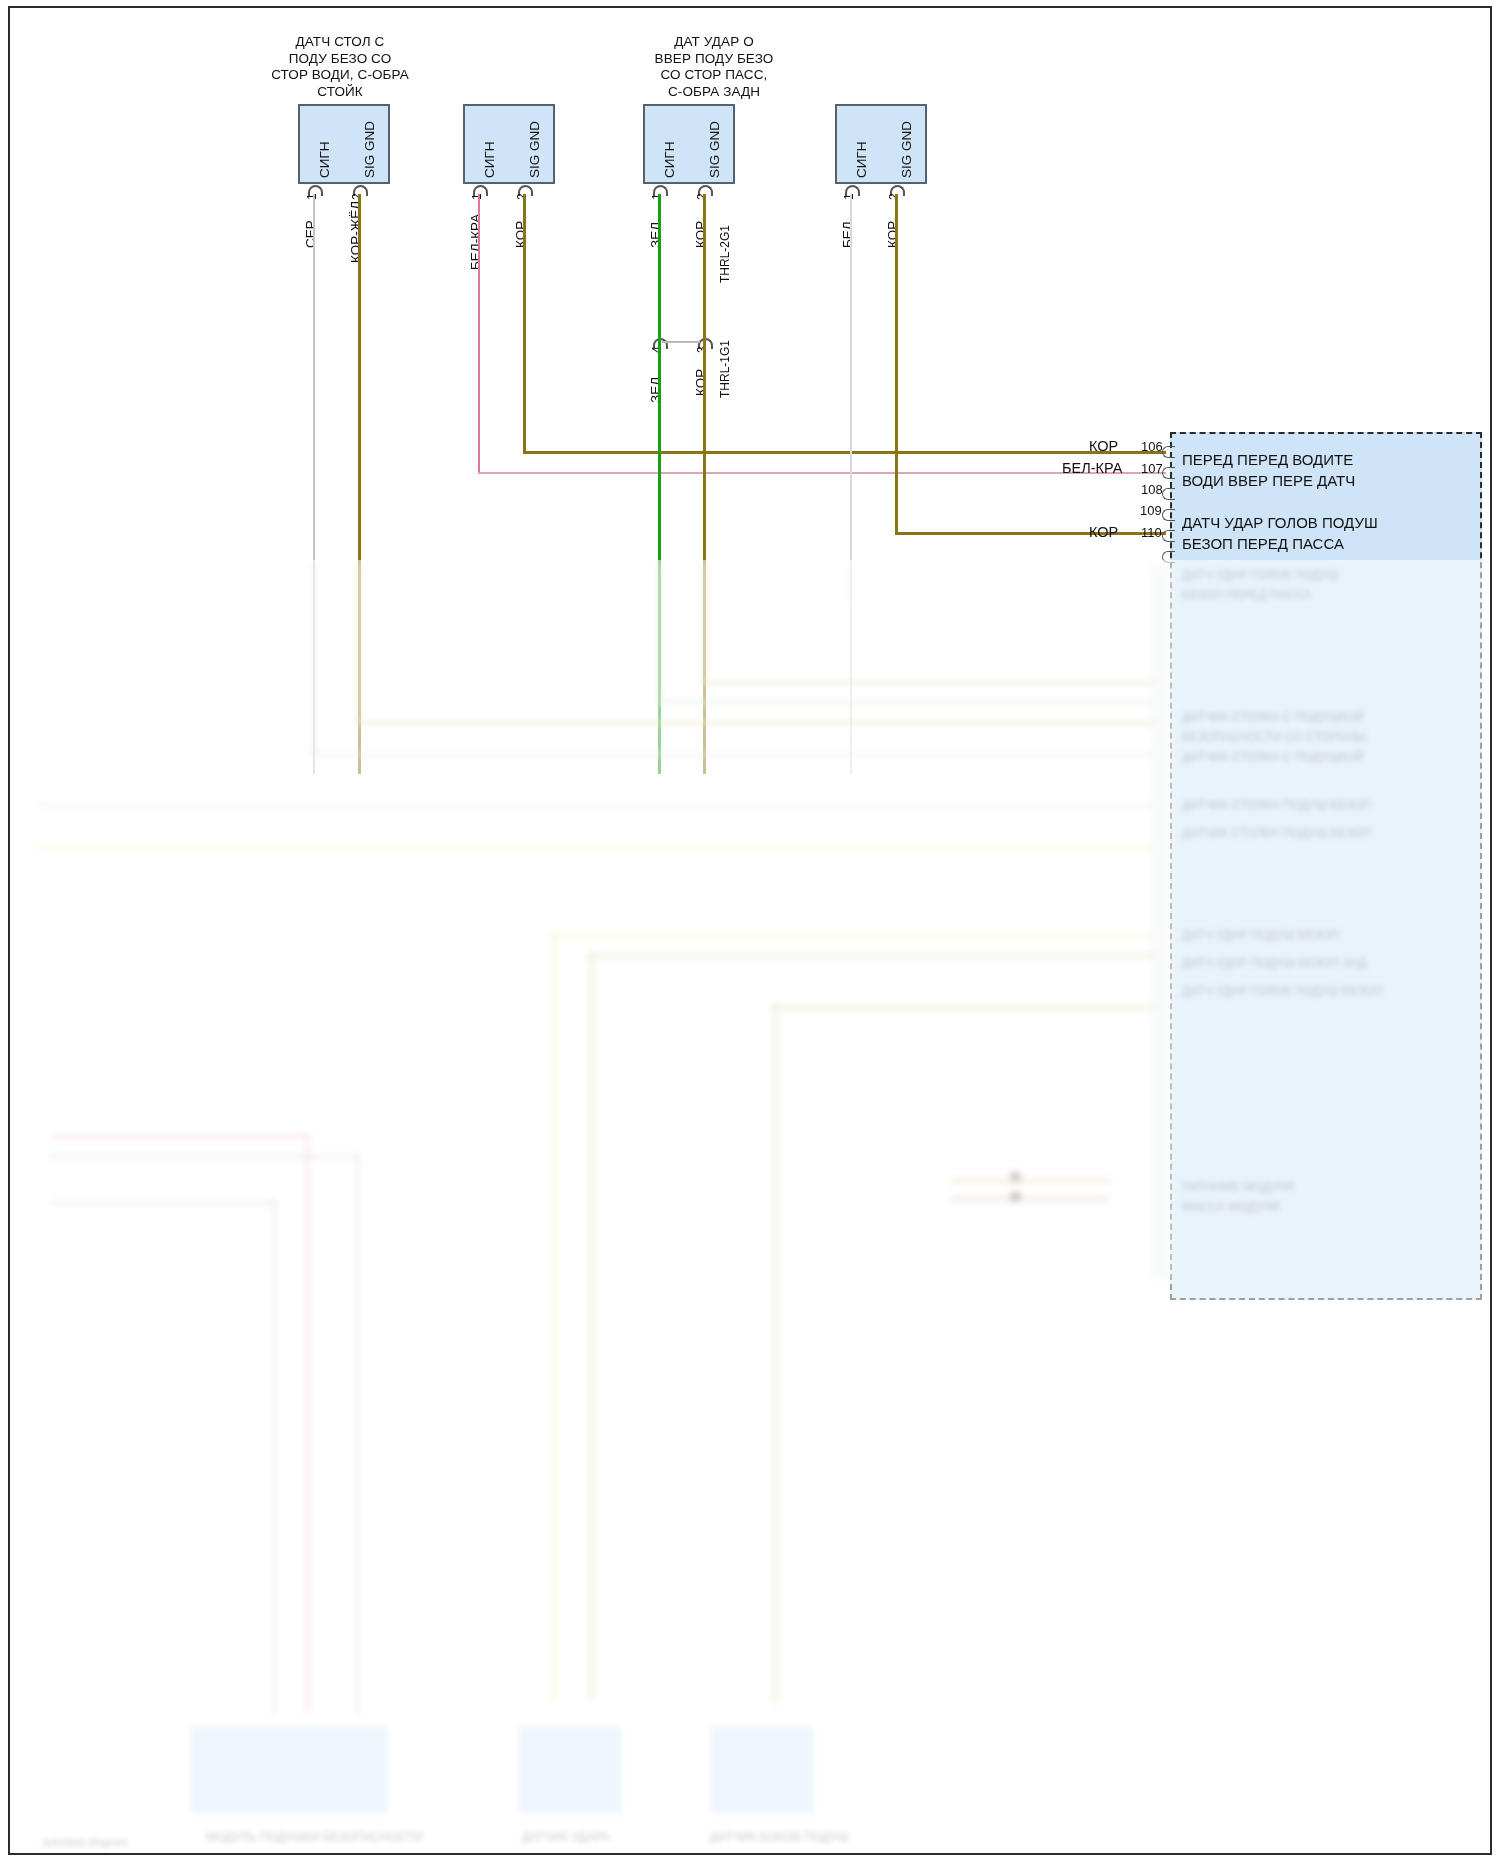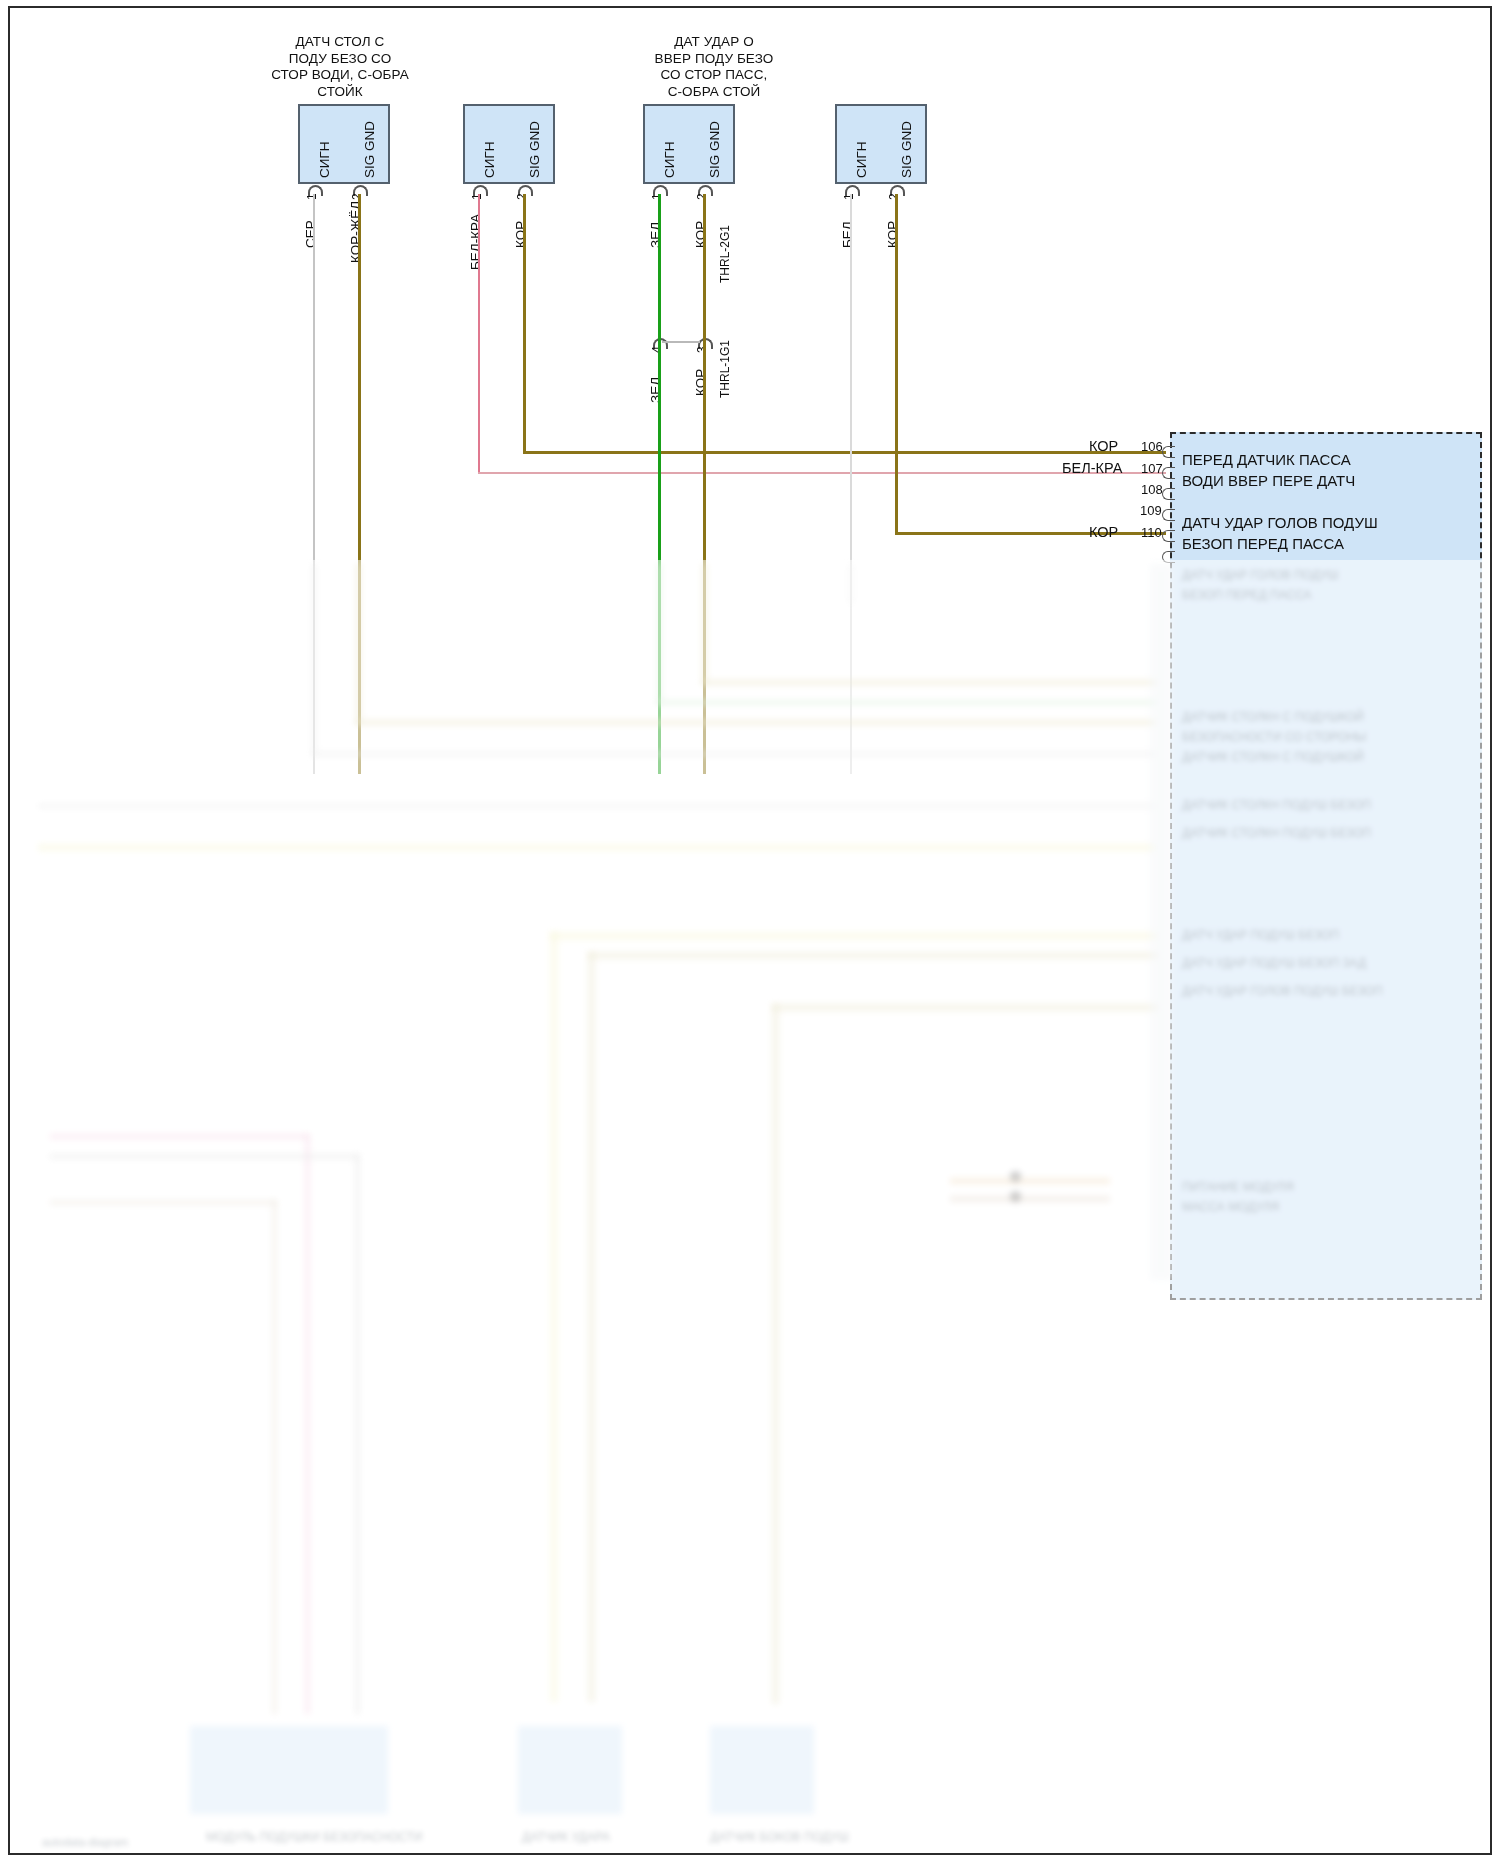--- a/index.html
+++ b/index.html
@@ -155,21 +155,21 @@
     <div class="wire vw" style="left:468px;top:186px;height:279px;background:#e0788f;width:2px;"></div>
     <div class="wire hw" style="left:468px;top:464px;width:688px;background:#e0a5ad;height:2px;"></div>
 
     <div class="wire vw" style="left:513px;top:186px;height:258px;background:#8a7418;width:3px;"></div>
     <div class="wire hw" style="left:513px;top:443px;width:643px;background:#8a7418;height:3px;"></div>
 
     <div class="sensor-title" style="left:618px;top:26px;width:172px;">
       <div>ДАТ УДАР О</div>
       <div>ВВЕР ПОДУ БЕЗО</div>
       <div>СО СТОР ПАСС,</div>
-      <div>С-ОБРА СТОЙ</div>
+      <div>С-ОБРА ЗАДН</div>
     </div>
     <div class="box" style="left:633px;top:96px;width:92px;height:80px;"></div>
     <div class="rot" style="left:652px;top:170px;">СИГН</div>
     <div class="rot" style="left:697px;top:170px;">SIG GND</div>
     <div class="cup-v" style="left:643px;top:177px;"></div>
     <div class="rot-s" style="left:640px;top:192px;">1</div>
     <div class="cup-v" style="left:688px;top:177px;"></div>
     <div class="rot-s" style="left:685px;top:192px;">2</div>
     <div class="rot" style="left:638px;top:240px;">ЗЕЛ</div>
     <div class="rot" style="left:683px;top:240px;">КОР</div>
@@ -217,21 +217,21 @@
 
     <div id="ecu"></div>
 
     <div class="railtick" style="top:438px;"></div>
     <div class="railtick" style="top:459px;"></div>
     <div class="railtick" style="top:480px;"></div>
     <div class="railtick" style="top:501px;"></div>
     <div class="railtick" style="top:522px;"></div>
     <div class="railtick" style="top:543px;"></div>
 
-    <div class="htxt" style="left:1172px;top:443px;font-size:15px;">ПЕРЕД ДАТЧИК ПАССА</div>
+    <div class="htxt" style="left:1172px;top:443px;font-size:15px;">ПЕРЕД ПЕРЕД ВОДИТЕ</div>
     <div class="htxt" style="left:1172px;top:464px;font-size:15px;">ВОДИ ВВЕР ПЕРЕ ДАТЧ</div>
     <div class="htxt" style="left:1172px;top:506px;font-size:15px;">ДАТЧ УДАР ГОЛОВ ПОДУШ</div>
     <div class="htxt" style="left:1172px;top:527px;font-size:15px;">БЕЗОП ПЕРЕД ПАССА</div>
 
     <div id="blurlayer">
 
       <div class="bl" style="left:302px;top:556px;width:4px;height:192px;background:#d5d5d5;"></div>
       <div class="bl" style="left:346px;top:556px;width:5px;height:160px;background:#d8cf9a;"></div>
       <div class="bl" style="left:346px;top:712px;width:800px;height:5px;background:#d8cf9a;"></div>
       <div class="bl" style="left:302px;top:744px;width:844px;height:4px;background:#d5d5d5;"></div>

